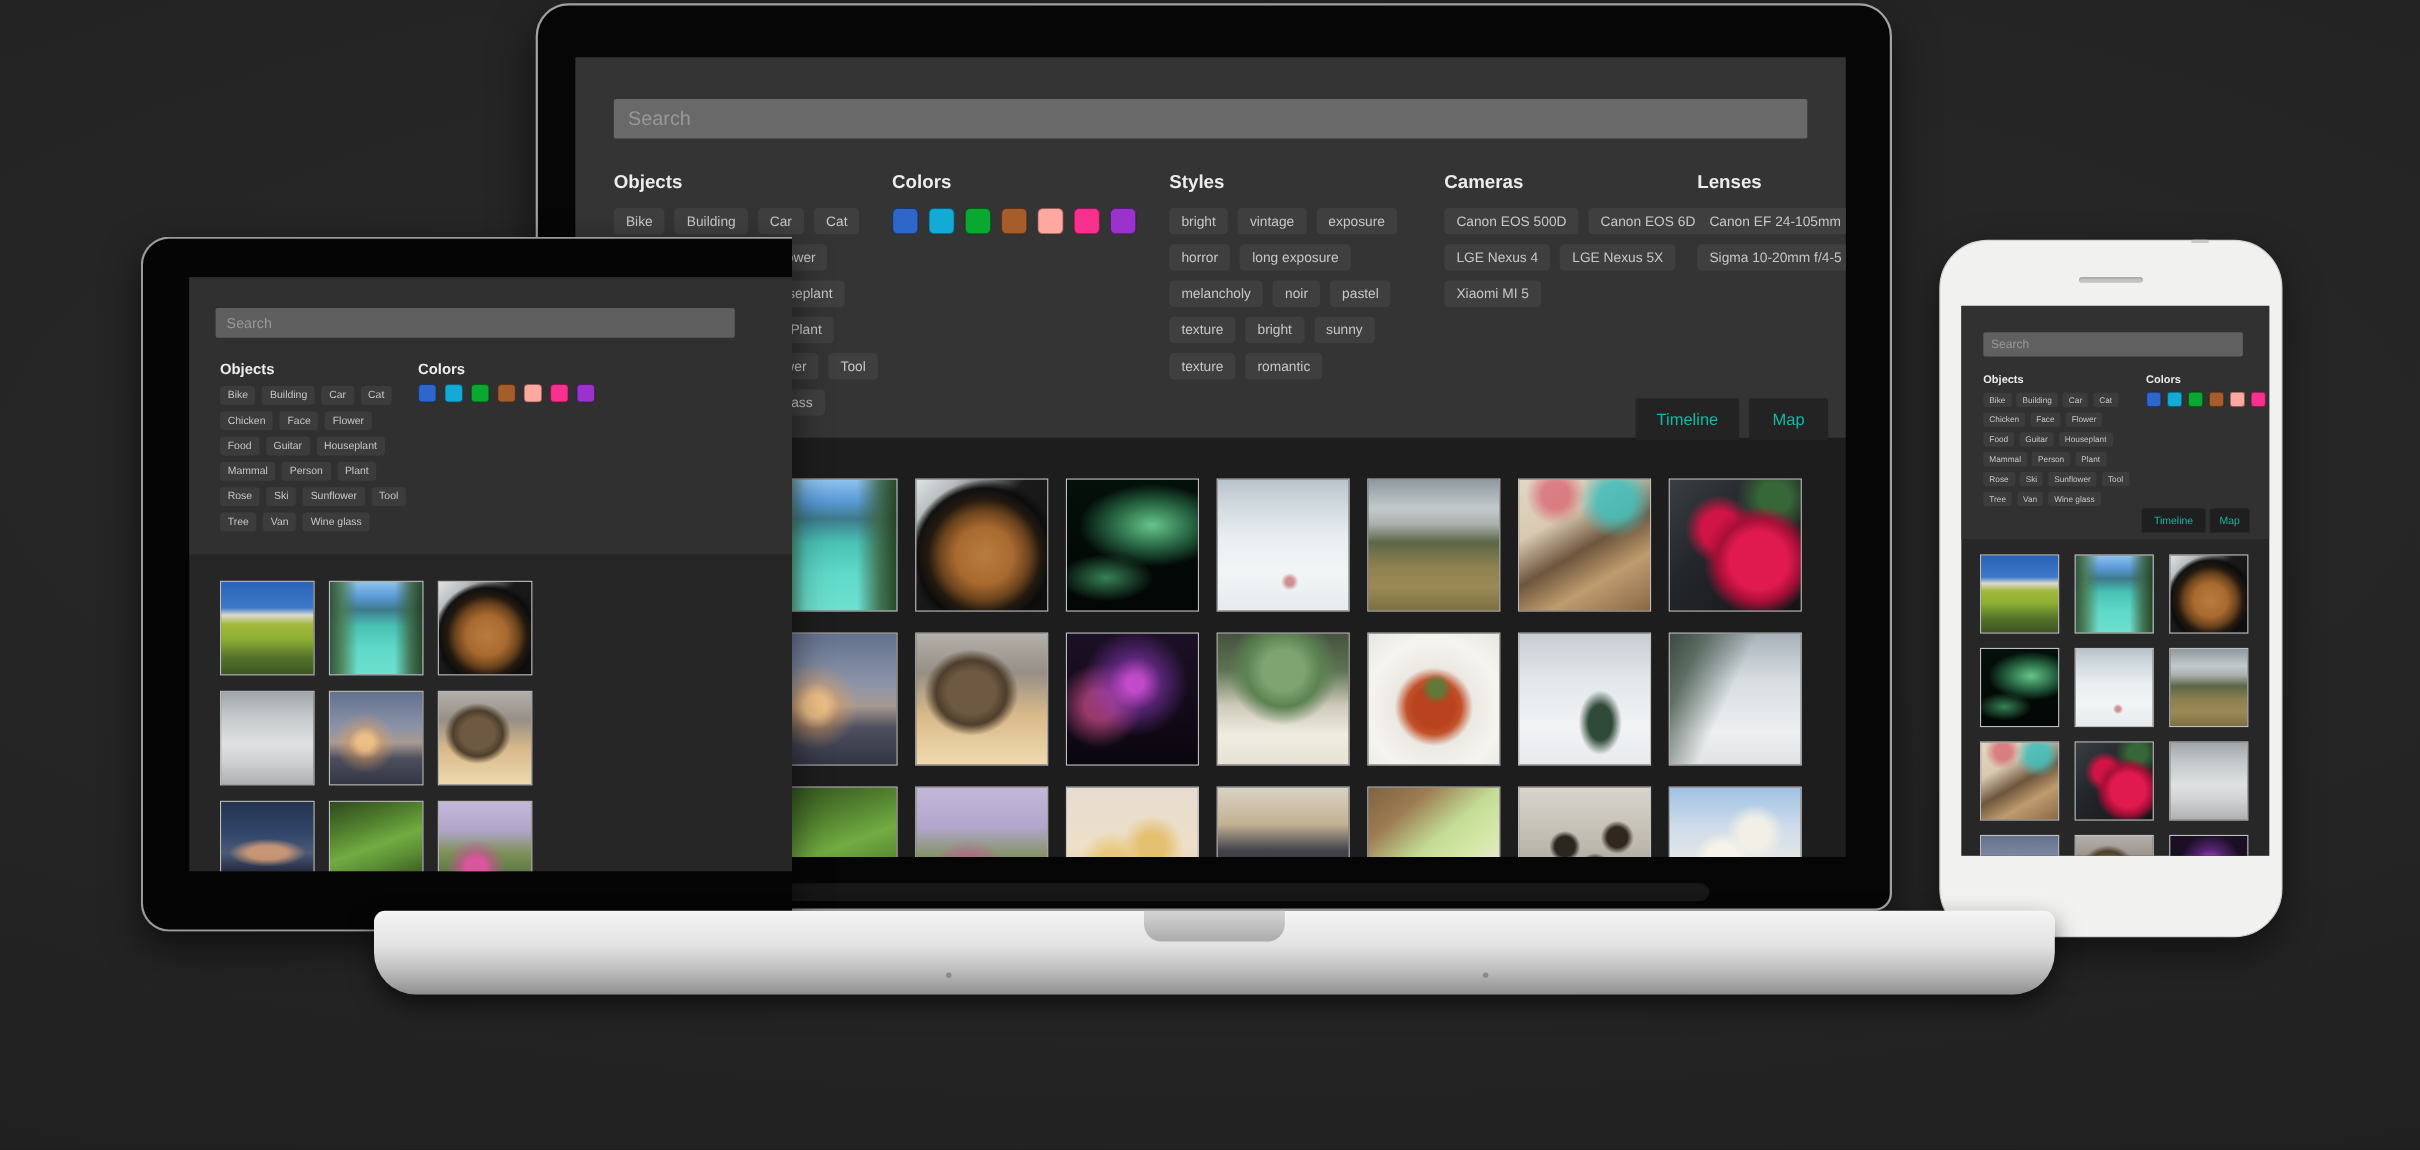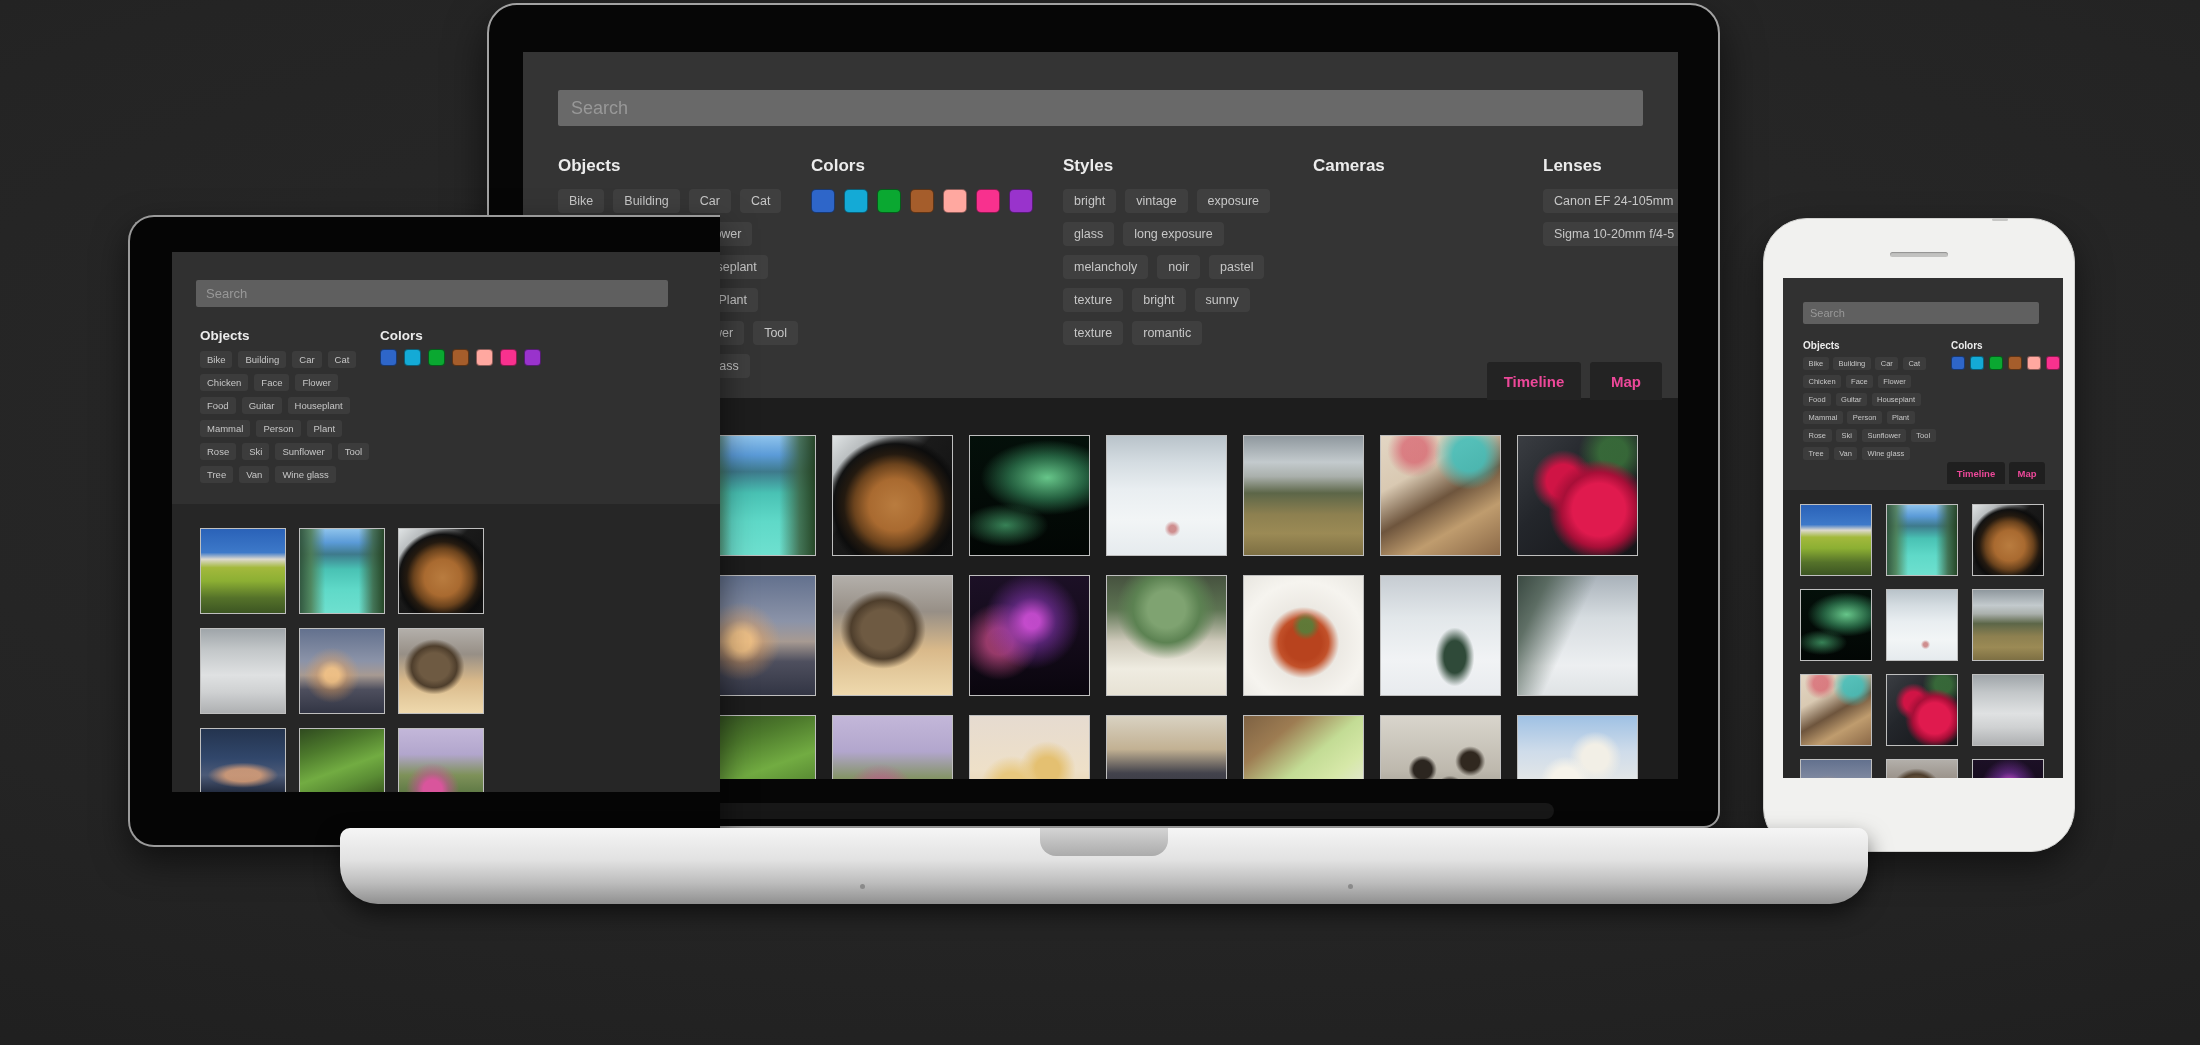--- a/index.html
+++ b/index.html
@@ -10,21 +10,21 @@
   .abs{position:absolute;}
 
   
   .chip-row{display:flex;}
   .chip{background:#3f3f3f;color:#c7c7c7;white-space:nowrap;}
   .swatch-row{display:flex;}
   .swatch{display:block;border:1px solid rgba(0,0,0,.45);}
   .sec-title{color:#ececec;font-weight:bold;}
   .search{background:#696969;border:none;color:#e3e3e3;outline:none;border-radius:2px;}
   .search::placeholder{color:#989898;}
-  .view-tab{position:absolute;background:#232323;color:#ec4899;display:flex;align-items:center;justify-content:center;border-radius:3px 3px 0 0;cursor:pointer;font-weight:bold;}
+  .view-tab{position:absolute;background:#232323;color:#14b8a6;display:flex;align-items:center;justify-content:center;border-radius:3px 3px 0 0;cursor:pointer;}
   .ph{border:1px solid #bfbfbf;}
 
   
   .ll-body{left:128px;top:215px;width:592px;height:632px;background:#050505;
            border:2px solid #9a9a9a;border-right:none;border-radius:26px 0 0 26px;
            box-shadow:0 14px 34px rgba(0,0,0,.55);z-index:1;}
   .ll-screen{left:42px;top:35px;width:548px;height:540px;background:#262626;overflow:hidden;}
   .ll-filterbg{left:0;top:0;width:100%;height:252px;background:#303030;}
   .ll-search{left:24px;top:28px;width:472px;height:27px;font-size:13px;padding-left:10px;background:#5f5f5f;}
   .ll-title{font-size:13.5px;}
@@ -314,21 +314,21 @@
 
         <div class="mb-col col-styles">
           <span class="sec-title">Styles</span>
           <div>
               <div class="chip-row">
                 <span class="chip">bright</span>
                 <span class="chip">vintage</span>
                 <span class="chip">exposure</span>
               </div>
               <div class="chip-row">
-                <span class="chip">glass</span>
+                <span class="chip">horror</span>
                 <span class="chip">long exposure</span>
               </div>
               <div class="chip-row">
                 <span class="chip">melancholy</span>
                 <span class="chip">noir</span>
                 <span class="chip">pastel</span>
               </div>
               <div class="chip-row">
                 <span class="chip">texture</span>
                 <span class="chip">bright</span>
@@ -336,20 +336,33 @@
               </div>
               <div class="chip-row">
                 <span class="chip">texture</span>
                 <span class="chip">romantic</span>
               </div>
             </div>
         </div>
 
         <div class="mb-col col-cameras">
           <span class="sec-title">Cameras</span>
+          <div>
+              <div class="chip-row">
+                <span class="chip">Canon EOS 500D</span>
+                <span class="chip">Canon EOS 6D</span>
+              </div>
+              <div class="chip-row">
+                <span class="chip">LGE Nexus 4</span>
+                <span class="chip">LGE Nexus 5X</span>
+              </div>
+              <div class="chip-row">
+                <span class="chip">Xiaomi MI 5</span>
+              </div>
+            </div>
         </div>
 
         <div class="mb-col col-lenses">
           <span class="sec-title">Lenses</span>
           <div>
               <div class="chip-row">
                 <span class="chip">Canon EF 24-105mm</span>
               </div>
               <div class="chip-row">
                 <span class="chip">Sigma 10-20mm f/4-5</span>

